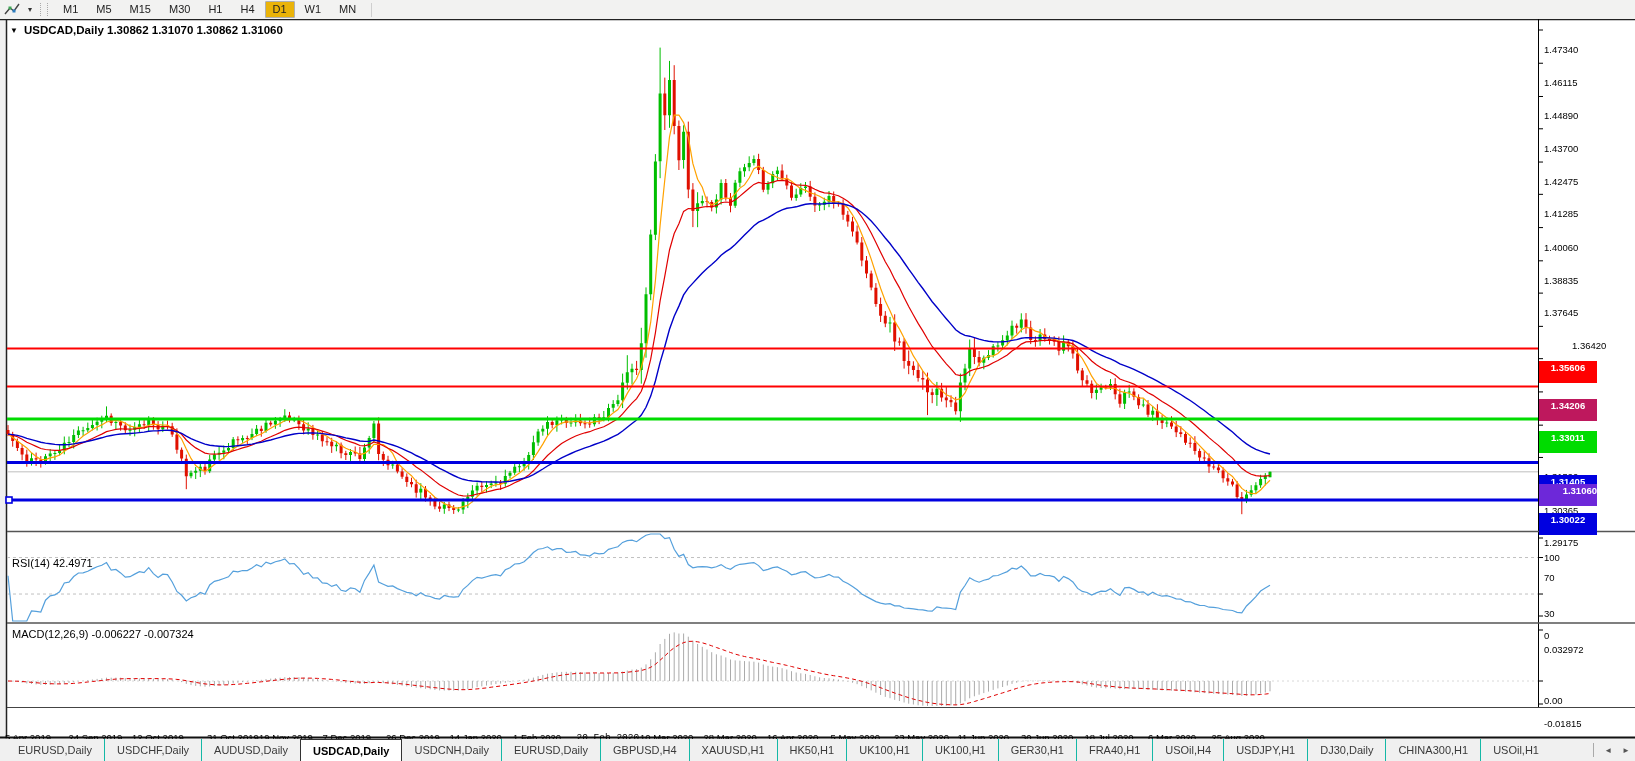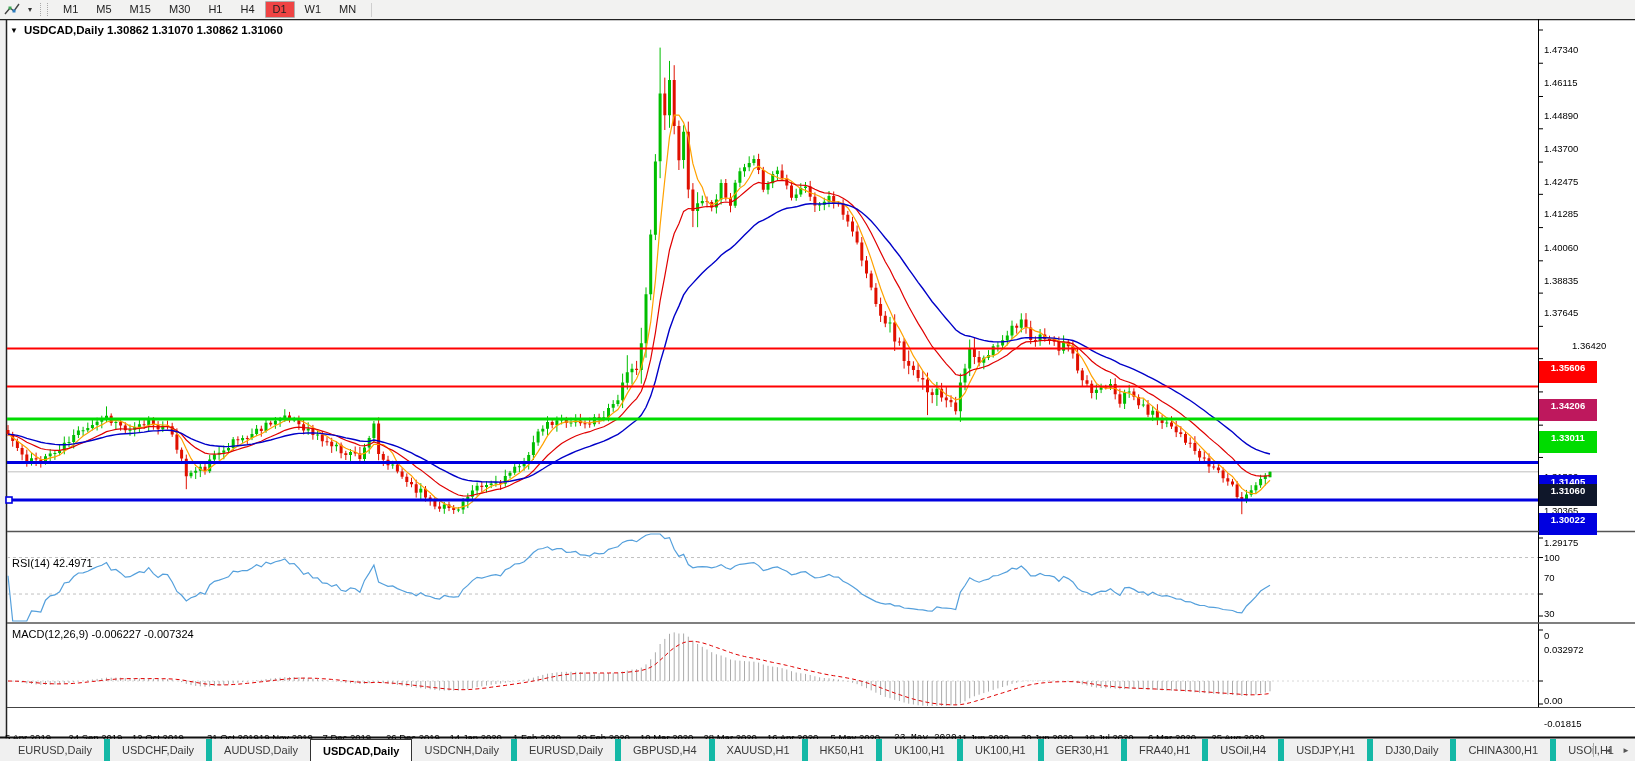--- a/index.html
+++ b/index.html
@@ -17,21 +17,21 @@
   }
   #toolbar .tbtn{
     height:17px;display:flex;align-items:center;padding:0 4px;cursor:default;
   }
   #ind-caret{font-size:8px;color:#333;padding:0 3px;}
   .grip{width:6px;height:13px;border-left:1px dotted #AAA;border-right:1px dotted #AAA;margin:0 6px 0 4px;}
   .tfbtn{
     font-size:11px;color:#222;padding:1px 7px;margin:0 1px;border:1px solid transparent;
     cursor:default;line-height:13px;
   }
-  .tfbtn.active{background:#ef4444;border:1px solid #AFAFAF;border-radius:1px;}
+  .tfbtn.active{background:#eab308;border:1px solid #AFAFAF;border-radius:1px;}
   .tbsep{width:1px;height:14px;background:#CFCFCF;margin:0 6px;}
   
   #chart{position:absolute;left:0;top:19px;width:1635px;height:720px;}
   #cv{position:absolute;left:0;top:0;}
   #title{
     position:absolute;left:10px;top:5px;font-size:11.5px;font-weight:bold;color:#000;
     display:flex;align-items:center;gap:6px;
   }
   #title .tri{font-size:8px;font-weight:normal;}
   .paneLabel{position:absolute;font-size:11px;color:#000;}
@@ -44,21 +44,21 @@
   
   #tabbar{
     position:absolute;left:0;top:739px;width:1635px;height:22px;
     background:#F0F0F0;display:flex;align-items:stretch;
   }
   #tabs{display:flex;align-items:stretch;padding-left:6px;}
   .tab{
     font-size:11px;color:#3A3A3A;padding:6px 12px;display:flex;align-items:center;
     cursor:default;white-space:nowrap;
   }
-  .tab + .tab{border-left:6px solid #14b8a6;}
+  .tab + .tab{border-left:1px solid #14b8a6;}
   .tab.active{
     background:#FFFFFF;color:#000;font-weight:bold;
     border:1px solid #333;border-bottom:none;border-left:1px solid #333;
   }
   .tab.active + .tab{border-left:none;}
   #tabnav{
     position:absolute;right:2px;top:0;height:22px;display:flex;align-items:center;gap:4px;
     font-size:8px;color:#555;
   }
   #tabnav .navsep{width:1px;height:14px;background:#AAA;margin-right:3px;}
@@ -180,39 +180,39 @@
   <div id="dateAxis">
       <div class="dateTick" style="left: 5px; top: 713px;">5 Apr 2019</div>
       <div class="dateTick" style="left: 68.5px; top: 713px;">24 Sep 2019</div>
       <div class="dateTick" style="left: 132px; top: 713px;">12 Oct 2019</div>
       <div class="dateTick" style="left: 207px; top: 713px;">31 Oct 2019</div>
       <div class="dateTick" style="left: 259px; top: 713px;">19 Nov 2019</div>
       <div class="dateTick" style="left: 322.5px; top: 713px;">7 Dec 2019</div>
       <div class="dateTick" style="left: 386px; top: 713px;">26 Dec 2019</div>
       <div class="dateTick" style="left: 449.5px; top: 713px;">14 Jan 2020</div>
       <div class="dateTick" style="left: 513px; top: 713px;">1 Feb 2020</div>
-      <div class="dateTick" style="left: 576.5px; top: 713px;">20 Feb 2020</div>
+      <div class="dateTick" style="left: 576.5px; top: 713px; font-family: Liberation Mono, monospace;">20 Feb 2020</div>
       <div class="dateTick" style="left: 640px; top: 713px;">10 Mar 2020</div>
       <div class="dateTick" style="left: 703.5px; top: 713px;">28 Mar 2020</div>
       <div class="dateTick" style="left: 767px; top: 713px;">16 Apr 2020</div>
       <div class="dateTick" style="left: 830.5px; top: 713px;">5 May 2020</div>
-      <div class="dateTick" style="left: 894px; top: 713px; font-family: Liberation Mono, monospace;">23 May 2020</div>
+      <div class="dateTick" style="left: 894px; top: 713px;">23 May 2020</div>
       <div class="dateTick" style="left: 957.5px; top: 713px;">11 Jun 2020</div>
       <div class="dateTick" style="left: 1021px; top: 713px;">30 Jun 2020</div>
       <div class="dateTick" style="left: 1084.5px; top: 713px;">18 Jul 2020</div>
       <div class="dateTick" style="left: 1148px; top: 713px;">6 Mar 2020</div>
       <div class="dateTick" style="left: 1211.5px; top: 713px;">25 Aug 2020</div>
     </div>
   <div id="tags">
       <div class="tag" style="background: rgb(255, 0, 0); top: 341.961px;">1.35606</div>
       <div class="tag" style="background: #be185d; top: 379.957px;">1.34206</div>
       <div class="tag" style="background: rgb(0, 220, 0); top: 412.389px;">1.33011</div>
       <div class="tag" style="background: rgb(0, 0, 224); top: 455.976px;">1.31405</div>
       <div class="tag" style="background: rgb(0, 0, 224); top: 493.51px;">1.30022</div>
-      <div class="tag" style="background: #0f172a; top: 465.339px;">1.31060</div>
+      <div class="tag" style="background: #6d28d9; top: 465.339px; text-align: right;">1.31060</div>
     </div>
 </div>
 
 <div id="tabbar">
   <div id="tabs">
       <div class="tab">EURUSD,Daily</div>
       <div class="tab">USDCHF,Daily</div>
       <div class="tab">AUDUSD,Daily</div>
       <div class="tab active">USDCAD,Daily</div>
       <div class="tab">USDCNH,Daily</div>

